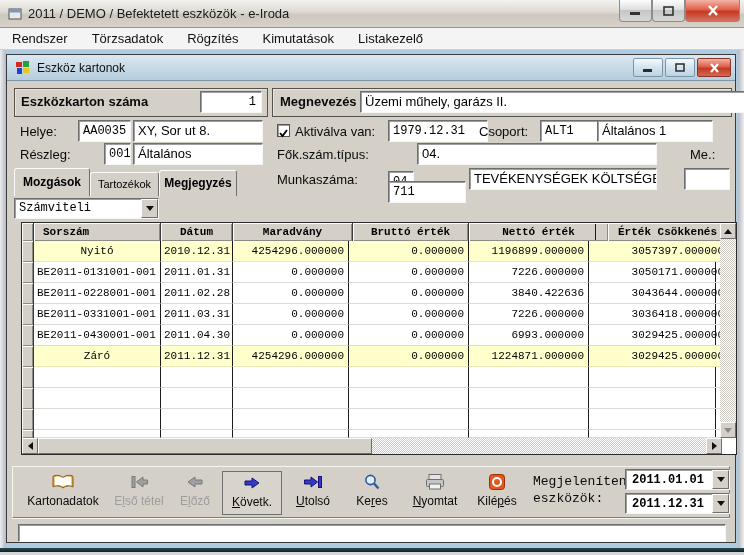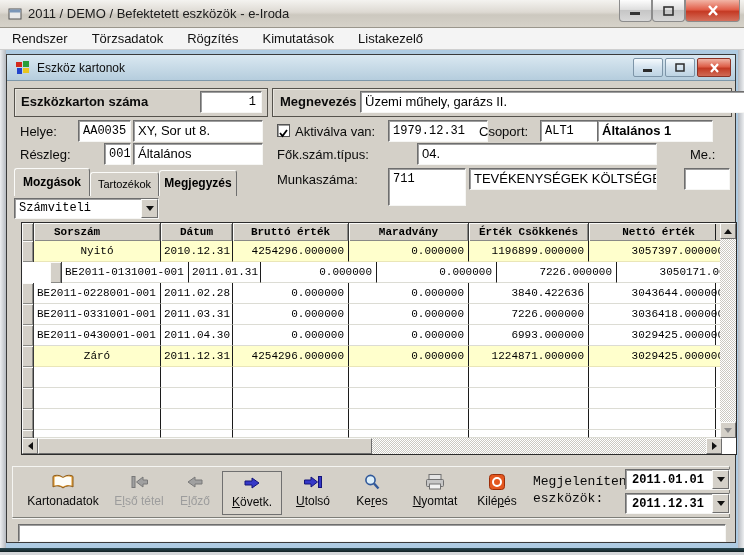--- a/index.html
+++ b/index.html
@@ -74,21 +74,21 @@
   .tri-right { width:0; height:0; border-top:4px solid transparent; border-bottom:4px solid transparent; border-left:5px solid #111; }
 
   
   .grid { position:absolute; left:14px; top:141px; width:716px; height:233px; border:1px solid #2b2b2b; background:#fff; overflow:hidden; }
   .trow, .thead { position:absolute; left:0; display:flex; width:706px; }
   .thead { top:0; height:18px; }
   .hcell { height:18px; background:#d4d0c8; border-right:1px solid #3a3a3a;
     box-shadow:inset 1px 1px 0 #fbfbf9, inset -1px -1px 0 #8a8a86;
     font-family:"Liberation Mono","DejaVu Sans Mono",monospace; font-size:11px; font-weight:bold;
     line-height:18px; text-align:center; white-space:nowrap; overflow:hidden; }
-  .hcell.l { text-align:left; padding-left:20px; }
+  .hcell.l { text-align:left; padding-left:9px; }
   .trow { height:21px; }
   .sel { width:12px; background:#d4d0c8; border-right:1px solid #3a3a3a;
     box-shadow:inset 1px 1px 0 #fbfbf9, inset -1px -1px 0 #8a8a86; flex:none; }
   .cell { font-family:"Liberation Mono","DejaVu Sans Mono",monospace; font-size:11px; line-height:20px;
     border-right:1px solid #1c1c1c; border-bottom:1px solid #dcdcd4; white-space:nowrap; overflow:hidden; flex:none; }
   .hl .cell { background:#ffffcc; border-bottom-color:#eae6b8; }
   .w-sorszam{width:127px;} .w-datum{width:72px;} .w-brutto{width:116px;} .w-marad{width:120px;} .w-csokk{width:120px;}
   .w-netto{width:139px; border-right:none;
     background-image:linear-gradient(#1c1c1c,#1c1c1c); background-repeat:no-repeat; background-position:126px 0; background-size:1px 100%; }
   .cell.num { text-align:right; padding-right:4px; }
@@ -224,64 +224,64 @@
 
       <div class="checkbox" style="left:270px; top:43px;">
         <svg width="11" height="11" viewBox="0 0 11 11">
             <path d="M2 5 L4.5 8 L9 2" stroke="#000" stroke-width="1.8" fill="none"></path>
           </svg>
       </div>
       <span class="lbl" style="left:288px; top:43px;">Aktiválva van:</span>
       <div class="field mono sunken" style="left:381px; top:39px; width:100px; height:22px;">1979.12.31</div>
       <span class="lbl" style="left:472px; top:43px;">Csoport:</span>
       <div class="field mono sunken" style="left:533px; top:39px; width:58px; height:22px;">ALT1</div>
-      <div class="field sunken" style="left:590px; top:39px; width:116px; height:22px;font-weight:bold;">Általános 1</div>
+      <div class="field sunken" style="left:590px; top:39px; width:116px; height:22px;">Általános 1</div>
 
       <span class="lbl" style="left:270px; top:66px;">Fők.szám.típus:</span>
       <div class="field mono sunken" style="left:381px; top:62px; width:26px; height:16px;margin-top:28px;">04</div>
       <div class="field sunken" style="left:410px; top:62px; width:240px; height:22px;">04.</div>
       <span class="lbl" style="left:683px; top:66px;">Me.:</span>
 
       <span class="lbl" style="left:270px; top:91px;">Munkaszáma:</span>
-      <div class="field mono sunken" style="left:381px; top:87px; width:78px; height:38px;">711</div>
+      <div class="field mono sunken" style="left:381px; top:100px; width:78px; height:22px;">711</div>
       <div class="field sunken" style="left:462px; top:87px; width:188px; height:22px;">TEVÉKENYSÉGEK KÖLTSÉGEI</div>
       <div class="field mono sunken" style="left:677px; top:87px; width:46px; height:22px;"></div>
 
       <div class="tab active" style="left:7px; top:87px; width:76px; height:28px; line-height:27px; font-size:12px;"><span>Mozgások</span></div>
       <div class="tab" style="left:83px; top:91px; width:69px; height:24px; line-height:22px; font-size:11px;"><span>Tartozékok</span></div>
       <div class="tab" style="left:152px; top:89px; width:78px; height:26px; line-height:24px; font-size:12px; font-weight:bold;"><span>Megjegyzés</span></div>
 
       <div class="combo" style="left:7px; top:117px; width:145px; height:21px;">
         <div class="cfield field mono sunken" style="padding-top:2px;">Számviteli</div>
         <div class="cbtn-dd raised">
             <span class="tri-down"></span>
           </div>
       </div>
 
       <div class="grid">
         <div class="thead">
           <div class="sel" style="height:18px;"></div>
           <div class="hcell l w-sorszam">Sorszám</div>
           <div class="hcell w-datum">Dátum</div>
+          <div class="hcell w-marad">Maradvány</div>
           <div class="hcell w-brutto">Bruttó érték</div>
-          <div class="hcell w-marad">Maradvány</div>
+          <div class="hcell w-netto" style="background-color:#d4d0c8;">Nettó érték</div>
           <div class="hcell w-csokk">Érték Csökkenés</div>
-          <div class="hcell w-netto" style="background-color:#d4d0c8;">Nettó érték</div>
         </div>
 
         <div class="trow hl" style="top:18px;">
           <div class="sel"></div>
           <div class="cell center w-sorszam">Nyitó</div>
           <div class="cell left w-datum">2010.12.31</div>
           <div class="cell num w-brutto">4254296.000000</div>
           <div class="cell num w-marad">0.000000</div>
           <div class="cell num w-csokk">1196899.000000</div>
           <div class="cell num w-netto">3057397.000000</div>
         </div>
-        <div class="trow" style="top:39px;padding-left:28px;">
+        <div class="trow" style="top:39px;">
           <div class="sel"></div>
           <div class="cell left w-sorszam">BE2011-0131001-001</div>
           <div class="cell left w-datum">2011.01.31</div>
           <div class="cell num w-brutto">0.000000</div>
           <div class="cell num w-marad">0.000000</div>
           <div class="cell num w-csokk">7226.000000</div>
           <div class="cell num w-netto">3050171.000000</div>
         </div>
         <div class="trow" style="top:60px;">
           <div class="sel"></div>

